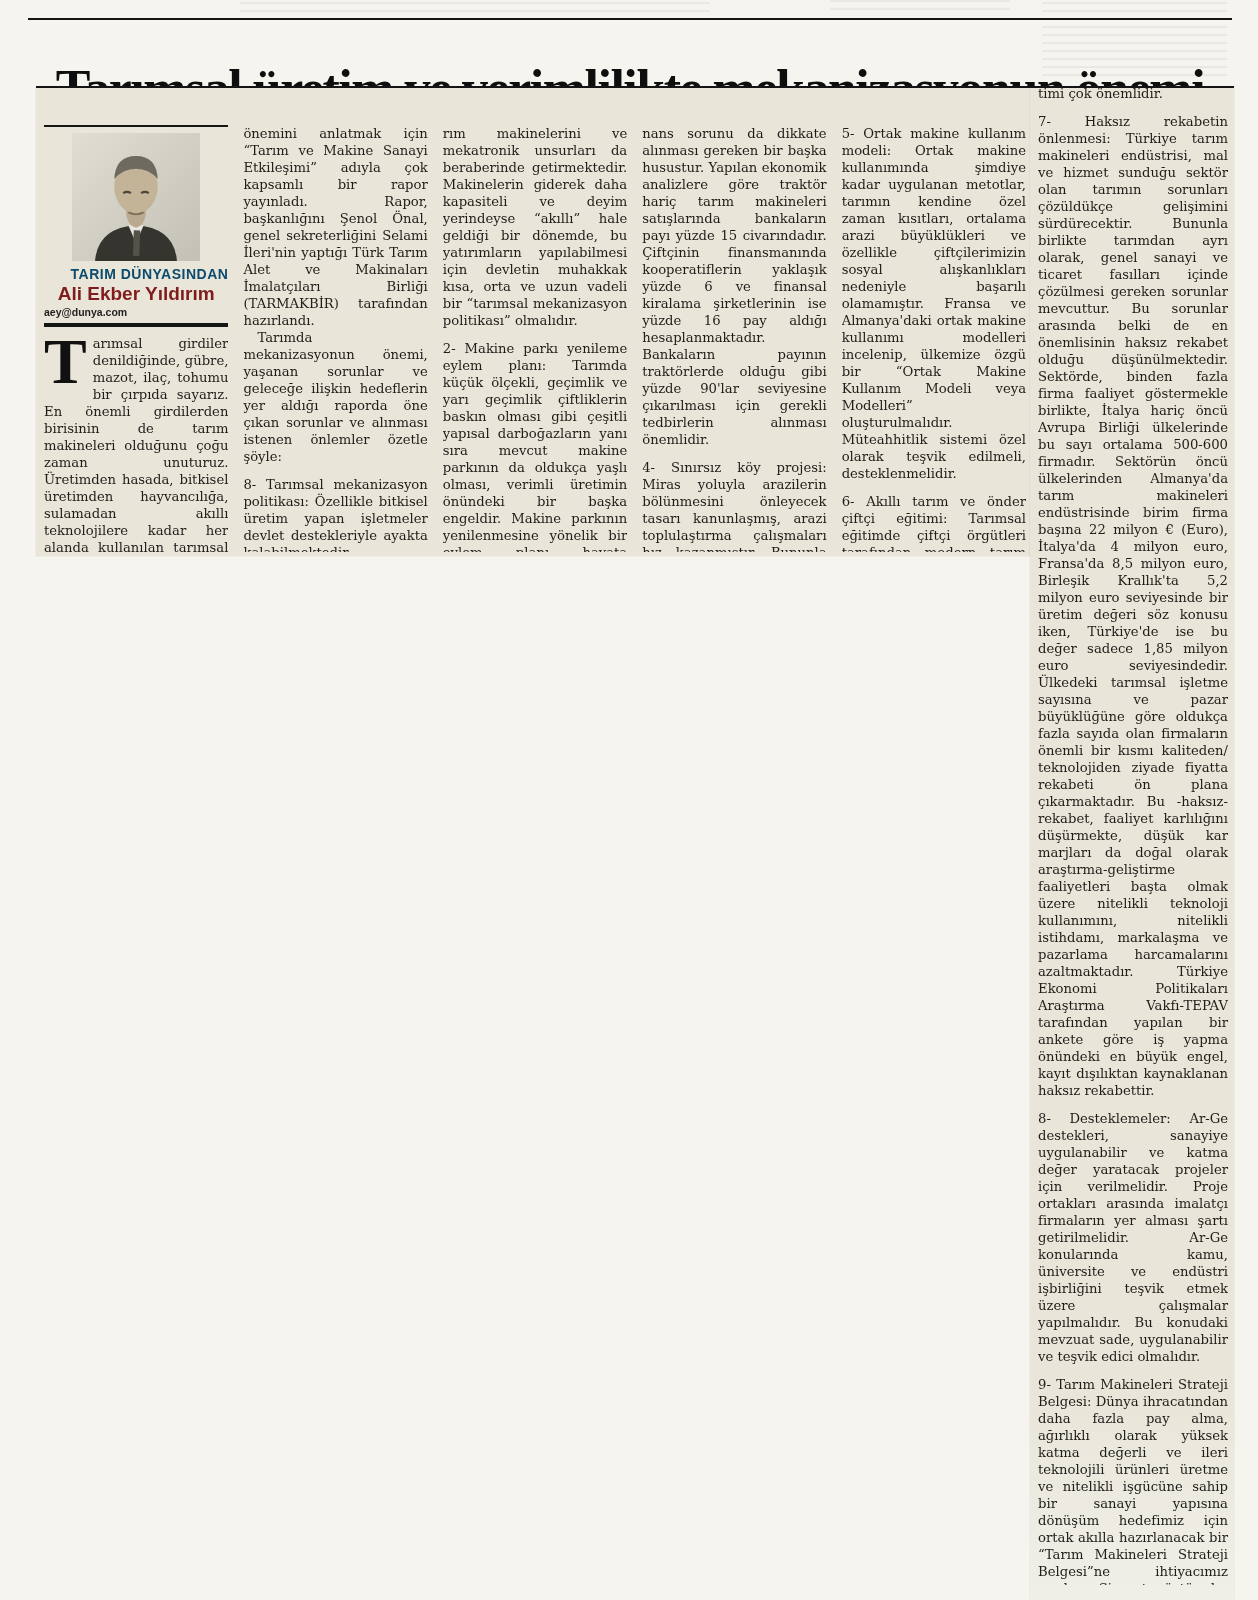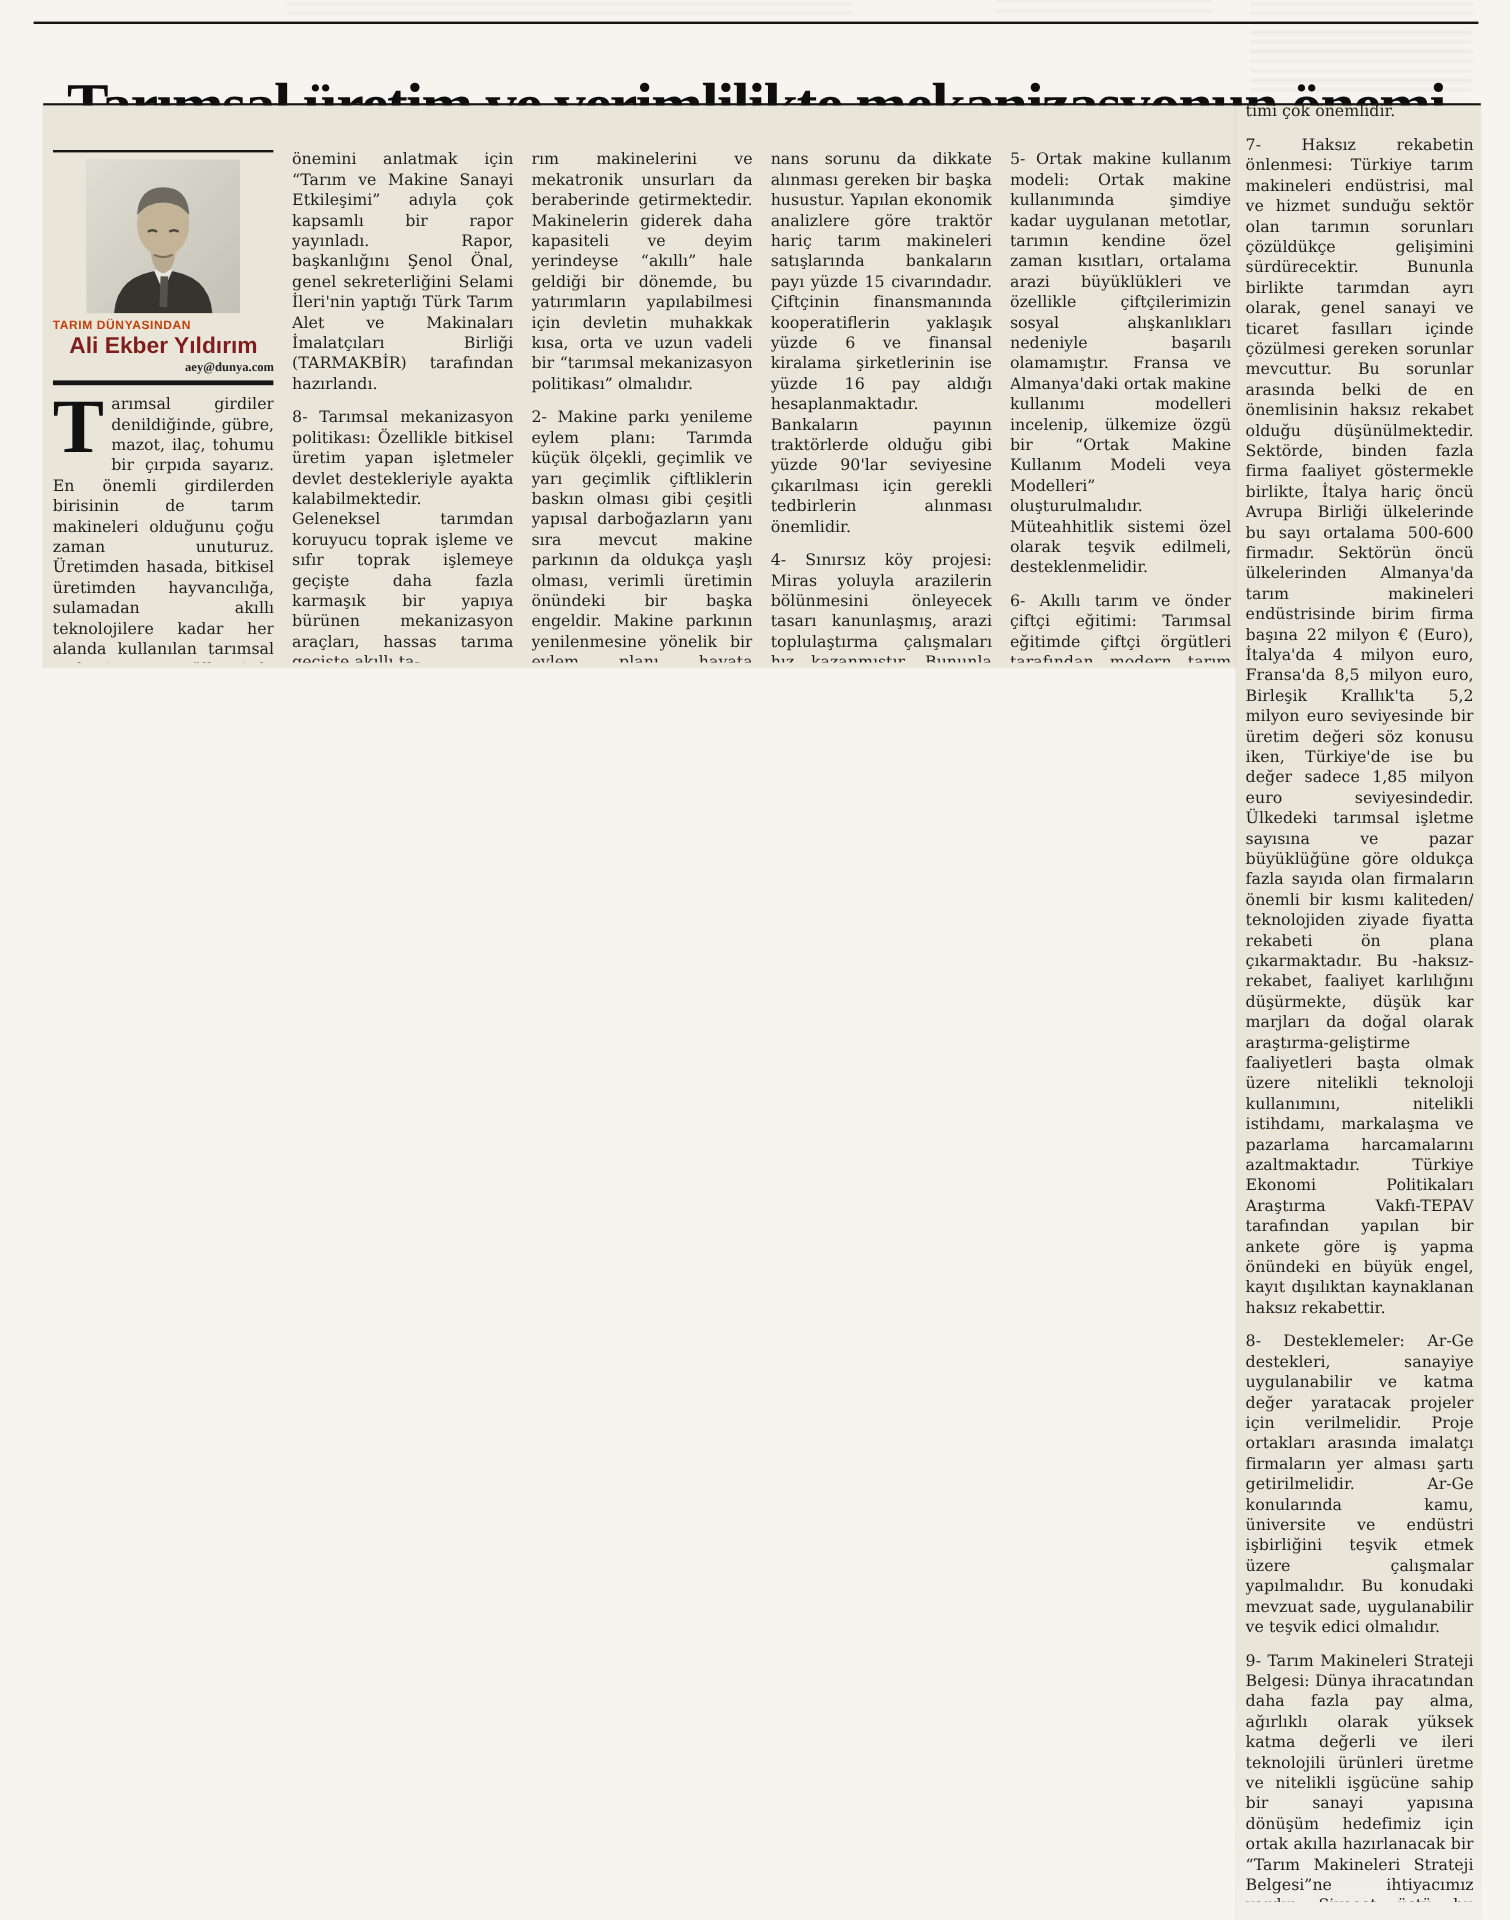--- a/index.html
+++ b/index.html
@@ -51,30 +51,30 @@
   }
   
   .authorbox{margin-bottom:8px;}
   .authorbox .topline{height:2px;background:#151515;margin-bottom:6px;}
   .portrait{
     width:128px;height:128px;margin:0 auto;display:block;
     background:#d9d5c9;
   }
   .section-label{
     font-family:"Liberation Sans", sans-serif;font-weight:700;
-    font-size:10px;letter-spacing:.5px;text-align:left;
-    margin-top:5px;color:#c2410c;
+    font-size:14px;letter-spacing:.5px;text-align:right;
+    margin-top:5px;color:#0c4a6e;
   }
   .author-name{
     font-family:"Liberation Sans", sans-serif;font-weight:700;
     font-size:19px;text-align:center;color:#7f1d1d;margin-top:1px;
   }
   .author-email{
-    font-family:Liberation Serif, serif;font-weight:700;
-    font-size:10.5px;text-align:right;color:#222;margin-top:1px;
+    font-family:Liberation Sans, sans-serif;font-weight:700;
+    font-size:10.5px;text-align:left;color:#222;margin-top:1px;
   }
   .authorbox .botline{height:4px;background:#151515;margin-top:5px;}
   
   .smudge{
     position:absolute;opacity:.45;filter:blur(.7px);pointer-events:none;
     background:repeating-linear-gradient(to bottom,
       rgba(125,122,112,.22) 0 2px, transparent 2px 8px);
   }
   .sm1{top:2px;left:240px;width:470px;height:12px;}
   .sm2{top:0;left:830px;width:180px;height:16px;}
@@ -122,20 +122,21 @@
       <div class="author-name">Ali Ekber Yıldırım</div>
       <div class="author-email">aey@dunya.com</div>
       <div class="botline"></div>
     </div>
     <p class="para"><span class="dropcap">T</span><span>arımsal girdiler denildiğinde, gübre, mazot, ilaç, tohumu bir çırpıda sayarız. En önemli girdilerden birisinin de tarım makineleri olduğunu çoğu zaman unuturuz. Üretimden hasada, bitkisel üretimden hayvancılığa, sulamadan akıllı teknolojilere kadar her alanda kullanılan tarımsal mekanizasyon ülkemizde hak ettiği değeri ne yazık ki yeterince alamıyor.</span></p>
 
   </div>
 
   <div class="col">
     <p class="para">önemini anlatmak için “Tarım ve Makine Sanayi Etkileşimi” adıyla çok kapsamlı bir rapor yayınladı. Rapor, başkanlığını Şenol Önal, genel sekreterliğini Selami İleri'nin yaptığı Türk Tarım Alet ve Makinaları İmalatçıları Birliği (TARMAKBİR) tarafından hazırlandı.</p>
+    <p class="para cont">Tarımda mekanizasyonun önemi, yaşanan sorunlar ve geleceğe ilişkin hedeflerin yer aldığı raporda öne çıkan sorunlar ve alınması istenen önlemler özetle şöyle:</p>
     <p class="para item"><b class="lead">8- Tarımsal mekanizasyon politikası:</b> <span>Özellikle bitkisel üretim yapan işletmeler devlet destekleriyle ayakta kalabilmektedir. Geleneksel tarımdan koruyucu toprak işleme ve sıfır toprak işlemeye geçişte daha fazla karmaşık bir yapıya bürünen mekanizasyon araçları, hassas tarıma geçişte akıllı ta-</span></p>
   </div>
 
   <div class="col">
     <p class="para">rım makinelerini ve mekatronik unsurları da beraberinde getirmektedir. Makinelerin giderek daha kapasiteli ve deyim yerindeyse “akıllı” hale geldiği bir dönemde, bu yatırımların yapılabilmesi için devletin muhakkak kısa, orta ve uzun vadeli bir “tarımsal mekanizasyon politikası” olmalıdır.</p>
     <p class="para item"><b class="lead">2- Makine parkı yenileme eylem planı:</b> <span>Tarımda küçük ölçekli, geçimlik ve yarı geçimlik çiftliklerin baskın olması gibi çeşitli yapısal darboğazların yanı sıra mevcut makine parkının da oldukça yaşlı olması, verimli üretimin önündeki bir başka engeldir. Makine parkının yenilenmesine yönelik bir eylem planı hayata geçirilmelidir.</span></p>
 
   </div>
 
   <div class="col">

